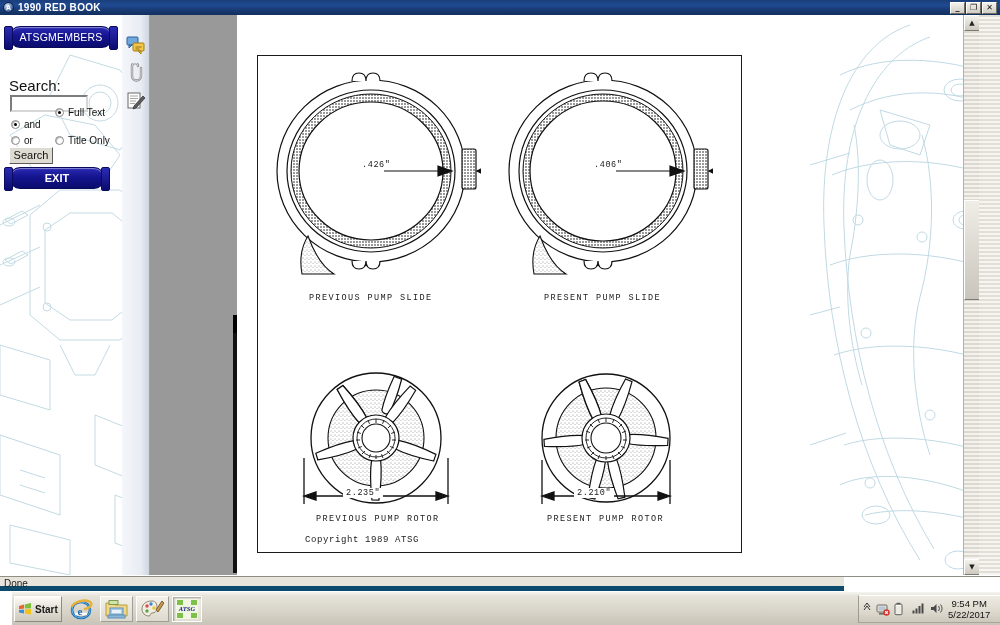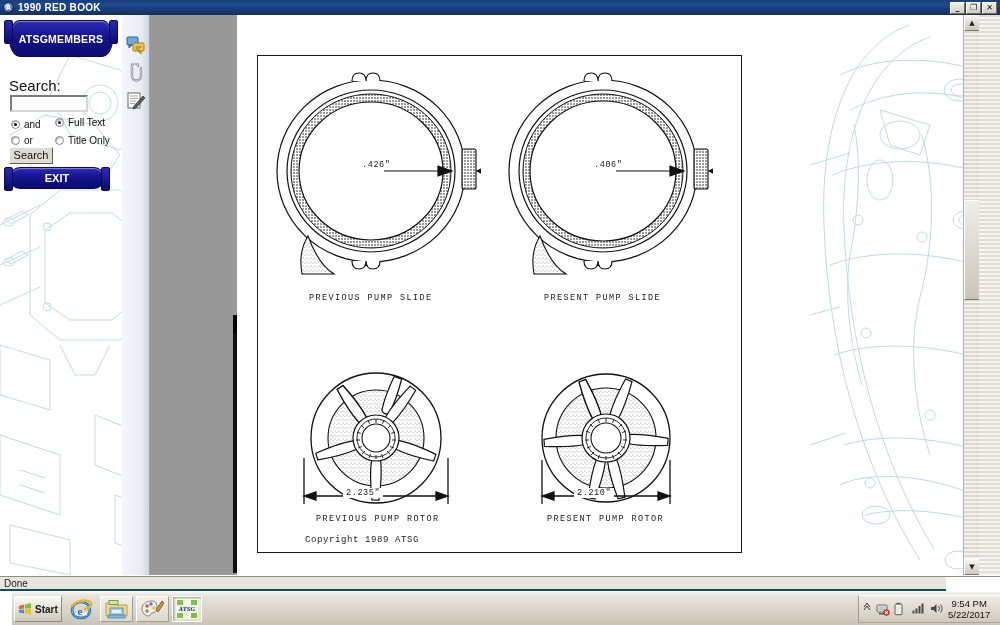--- a/index.html
+++ b/index.html
@@ -56,25 +56,25 @@
     position:absolute; left:0; top:15px; width:1000px; height:560px;
     z-index:50;
   }
 
   
   #searchpanel {
     position:absolute; left:0; top:0; width:122px; height:560px;
     background:transparent;
   }
   #members-btn {
-    position:absolute; left:9px; top:5px; width:104px; height:37px;
+    position:absolute; left:9px; top:11px; width:104px; height:22px;
     background:linear-gradient(180deg,#2b2bb5 0%, #14148f 45%, #0b0b6e 100%);
     border-radius:11px/50%;
     border:1px solid #0a0a5a;
-    color:#fff; font-weight:bold; font-size:10.5px;
+    color:#fff; font-weight:normal; font-size:10.5px;
     display:flex; align-items:center; justify-content:center;
     letter-spacing:0.2px;
     box-shadow:inset 0 1px 1px rgba(255,255,255,.45);
   }
   #members-btn:before, #members-btn:after{
     content:""; position:absolute; top:-1px; width:7px; height:22px;
     background:linear-gradient(180deg,#2b2bb5,#0b0b6e);
     border:1px solid #0a0a5a; border-radius:2px;
   }
   #members-btn:before{ left:-6px; }
@@ -95,21 +95,21 @@
     background:#fff; border:1px solid #8a8a8a;
     box-shadow:inset 1px 1px 1px rgba(0,0,0,.28);
     display:inline-block; position:relative; margin-right:4px;
   }
   .radio.on:after {
     content:""; position:absolute; left:2px; top:2px; width:3px; height:3px;
     border-radius:50%; background:#000;
   }
   #rb-and  { left:11px; top:104px; }
   #rb-or   { left:11px; top:120px; }
-  #rb-full { left:55px; top:102px; }
+  #rb-full { left:55px; top:92px; }
   #rb-title{ left:55px; top:120px; }
   #search-btn {
     position:absolute; left:9px; top:132px; width:44px; height:17px;
     background:#dedbd2; border:1px solid #5c5c5c;
     border-top-color:#fff; border-left-color:#fff;
     font-size:11px; color:#111; text-align:center; line-height:15px;
   }
   #exit-btn {
     position:absolute; left:9px; top:152px; width:96px; height:22px;
     background:linear-gradient(180deg,#2b2bb5 0%, #14148f 45%, #0b0b6e 100%);
@@ -213,24 +213,24 @@
     border:1px solid #7d7a72;
     border-top-color:#fff; border-left-color:#fff;
   }
   #outerscroll-edge {
     position:absolute; left:979px; top:0; width:21px; height:560px;
     background:repeating-linear-gradient(0deg,#f7f5f1 0 2px,#e2ded6 2px 4px);
   }
 
   
   #statusbar {
-    position:absolute; left:0; top:575px; width:946px; height:16px;
+    position:absolute; left:0; top:575px; width:844px; height:16px;
     background:#e8e5dd;
     border-top:1px solid #fff;
-    border-bottom:2px solid #0c4a6e;
+    border-bottom:5px solid #0c4a6e;
     z-index:70;
   }
   #status-text {
     position:absolute; left:4px; top:2px; font-size:10px; color:#222;
   }
   #status-sunken {
     position:absolute; left:0; top:0; width:1000px; height:16px;
     border-top:1px solid #908d85;
     pointer-events:none;
   }

